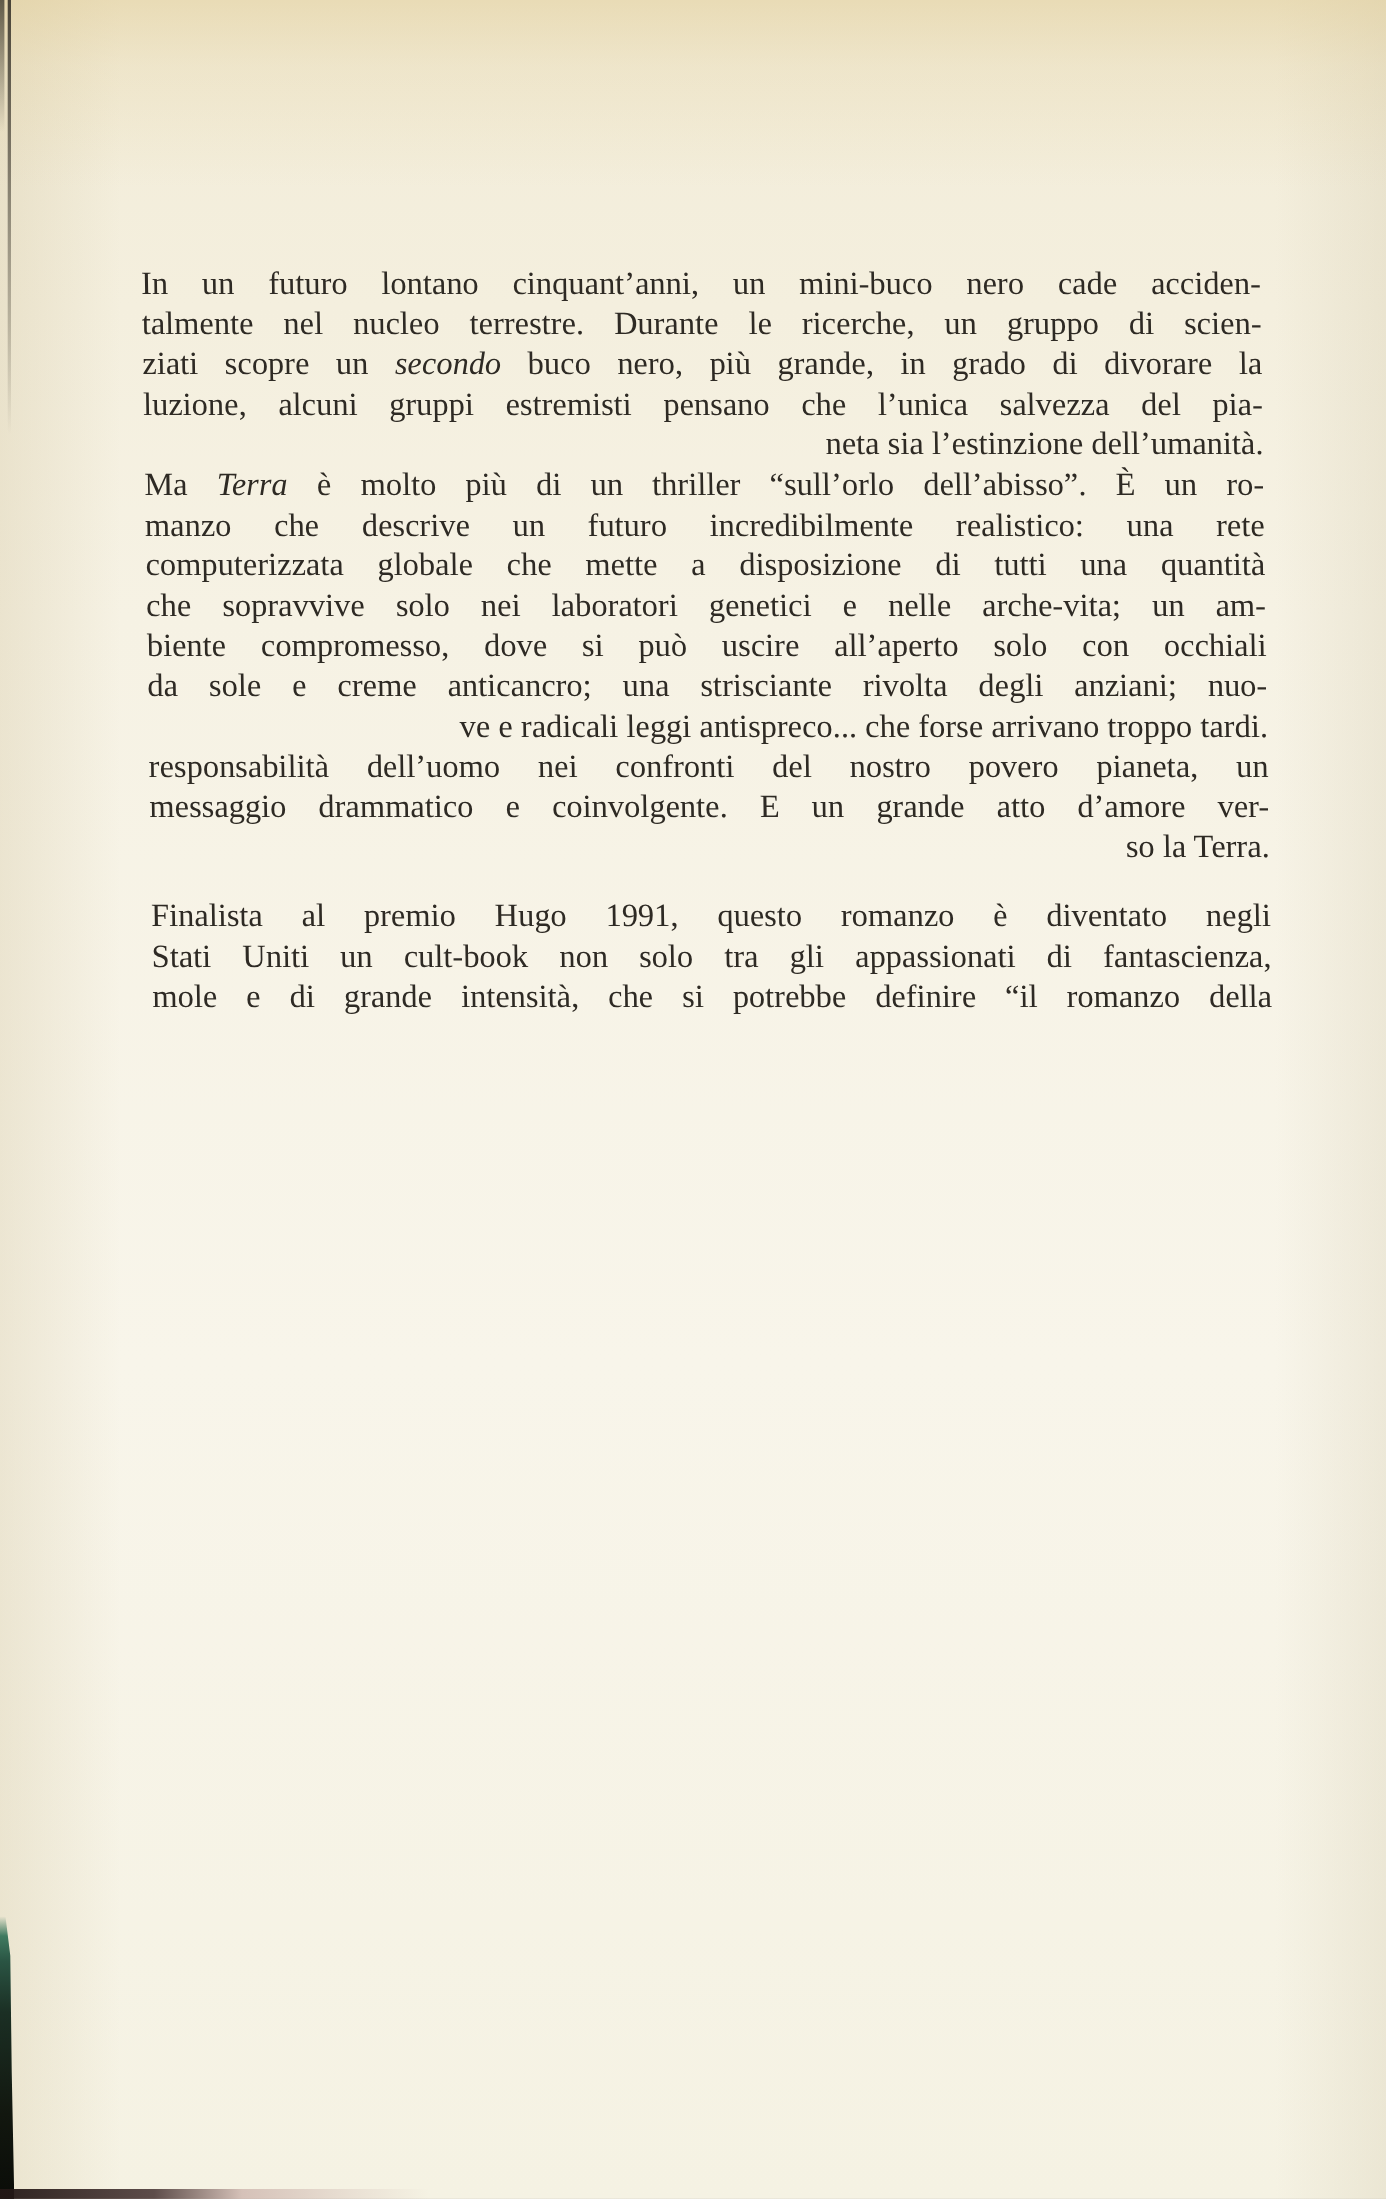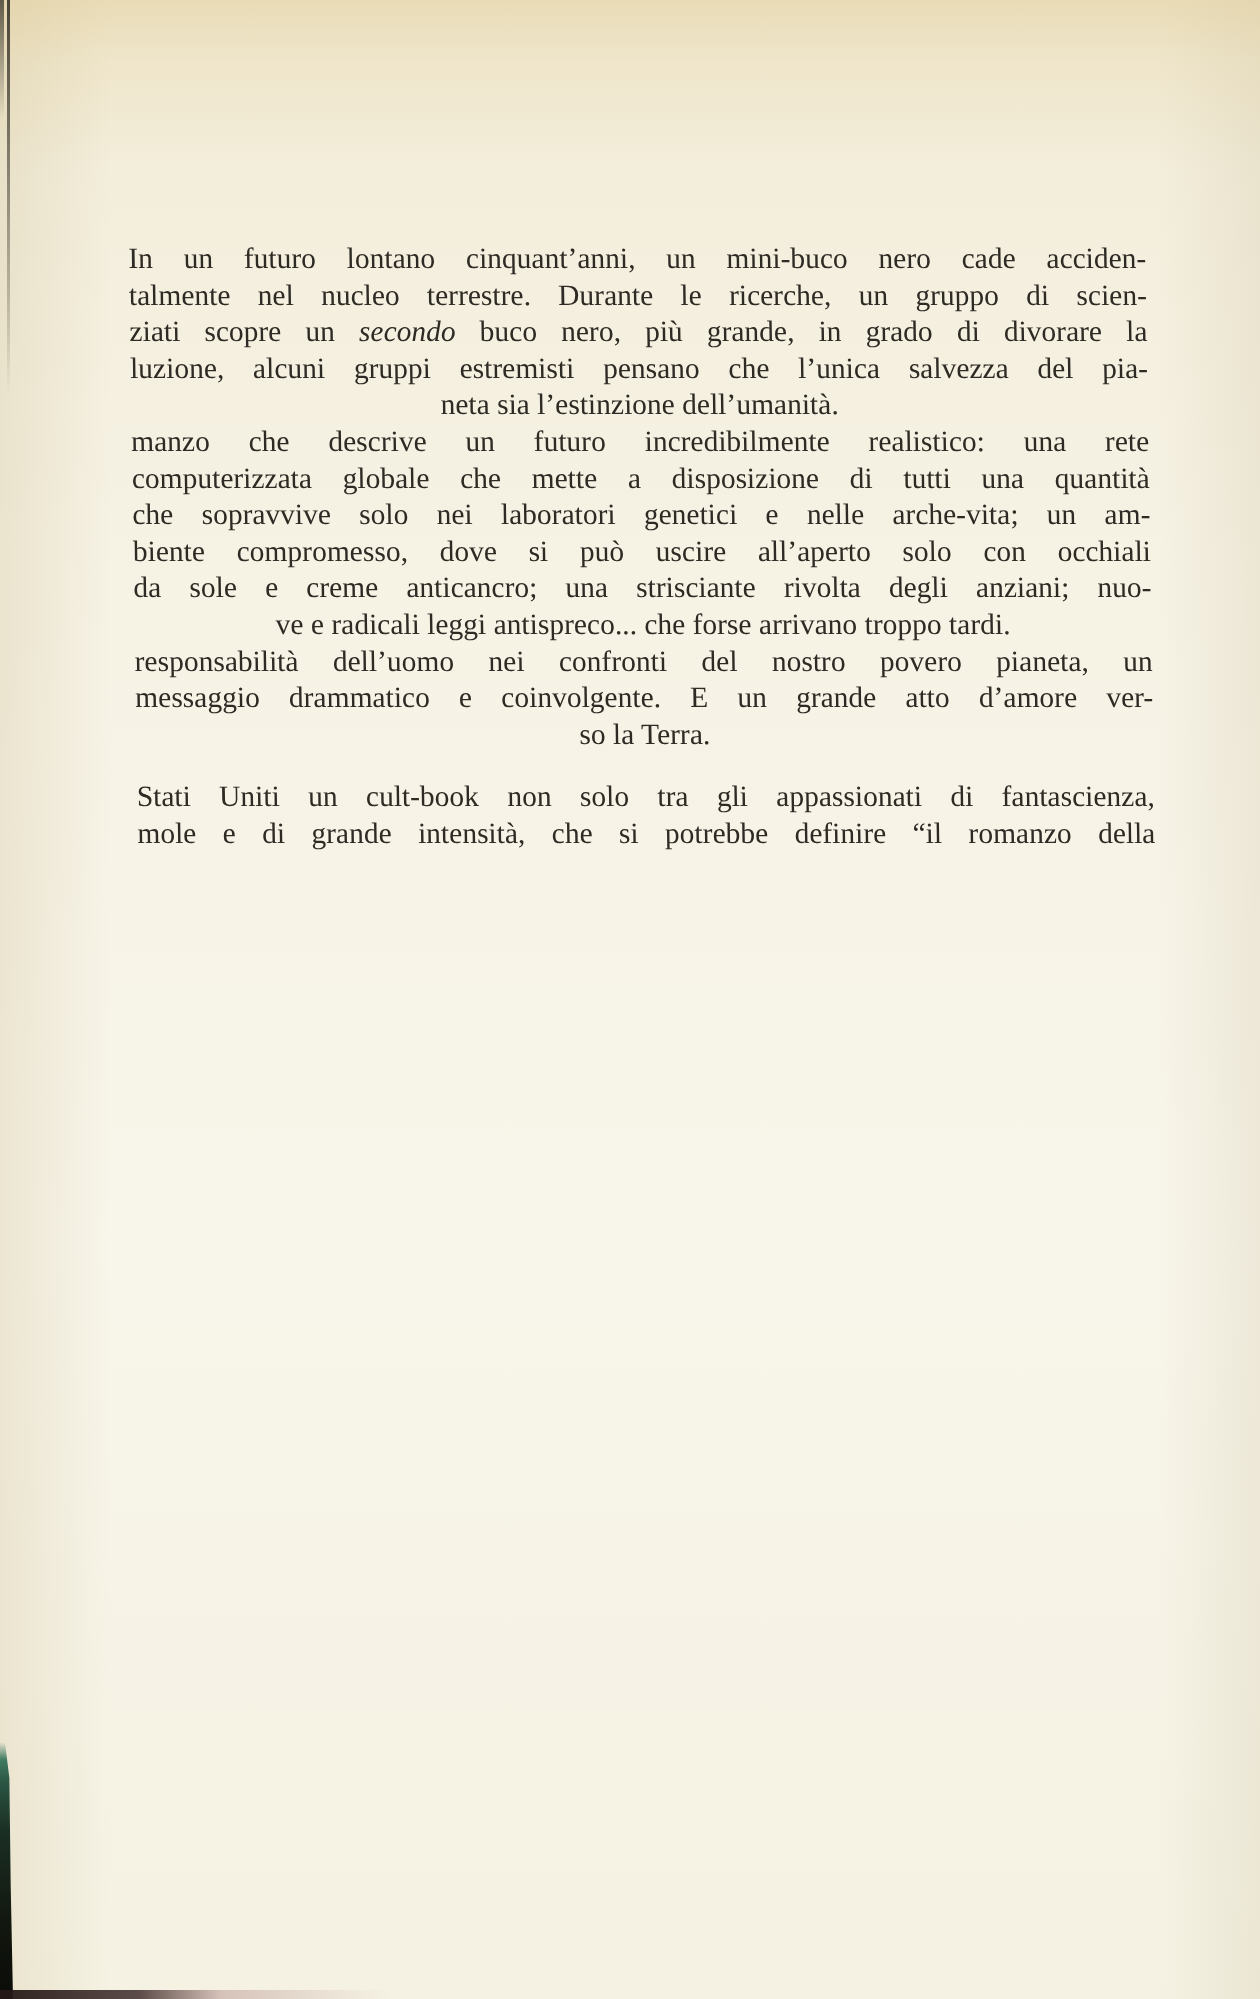--- a/index.html
+++ b/index.html
@@ -84,21 +84,21 @@
     color: #2e2a24;
   }
   .paragraph { margin: 0; }
   .paragraph + .paragraph { margin-top: 26px; }
   .line {
     font-size: 29.5px;
     line-height: 36.6px;
     height: 36.6px;
     white-space: normal;
     overflow: hidden;
-    text-align: center;
+    text-align: right;
   }
   .line.justified {
     text-align: justify;
     text-align-last: justify;
     text-justify: inter-word;
   }
   .line em {
     font-style: italic;
   }
 </style>
@@ -110,28 +110,30 @@
   <div class="edge-top-left"></div>
   <div class="teal-edge"></div>
   <div class="bottom-smear"></div>
   <div class="text-block">
       <div class="paragraph">
         <div class="line justified">In un futuro lontano cinquant’anni, un mini-buco nero cade acciden-</div>
         <div class="line justified">talmente nel nucleo terrestre. Durante le ricerche, un gruppo di scien-</div>
         <div class="line justified">ziati scopre un <em>secondo</em> buco nero, più grande, in grado di divorare la</div>
         <div class="line justified">luzione, alcuni gruppi estremisti pensano che l’unica salvezza del pia-</div>
         <div class="line">neta sia l’estinzione dell’umanità.</div>
+        <div class="line justified">Ma <em>Terra</em> è molto più di un thriller “sull’orlo dell’abisso”. È un ro-</div>
         <div class="line justified">manzo che descrive un futuro incredibilmente realistico: una rete</div>
         <div class="line justified">computerizzata globale che mette a disposizione di tutti una quantità</div>
         <div class="line justified">che sopravvive solo nei laboratori genetici e nelle arche-vita; un am-</div>
         <div class="line justified">biente compromesso, dove si può uscire all’aperto solo con occhiali</div>
         <div class="line justified">da sole e creme anticancro; una strisciante rivolta degli anziani; nuo-</div>
         <div class="line">ve e radicali leggi antispreco... che forse arrivano troppo tardi.</div>
         <div class="line justified">responsabilità dell’uomo nei confronti del nostro povero pianeta, un</div>
         <div class="line justified">messaggio drammatico e coinvolgente. E un grande atto d’amore ver-</div>
         <div class="line">so la Terra.</div>
       </div>
       <div class="paragraph">
+        <div class="line justified">Finalista al premio Hugo 1991, questo romanzo è diventato negli</div>
         <div class="line justified">Stati Uniti un cult-book non solo tra gli appassionati di fantascienza,</div>
         <div class="line justified">mole e di grande intensità, che si potrebbe definire “il romanzo della</div>
       </div>
     </div>
 </div>
 
 </body></html>

